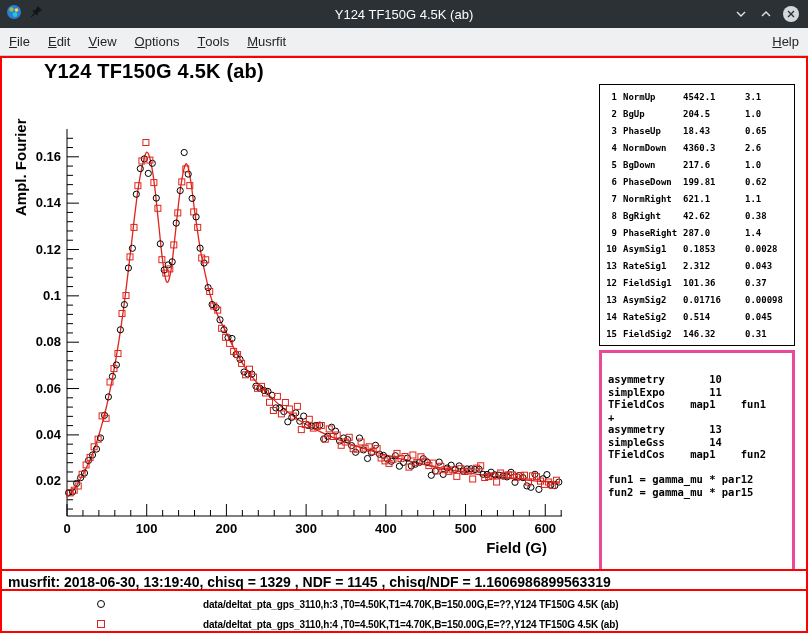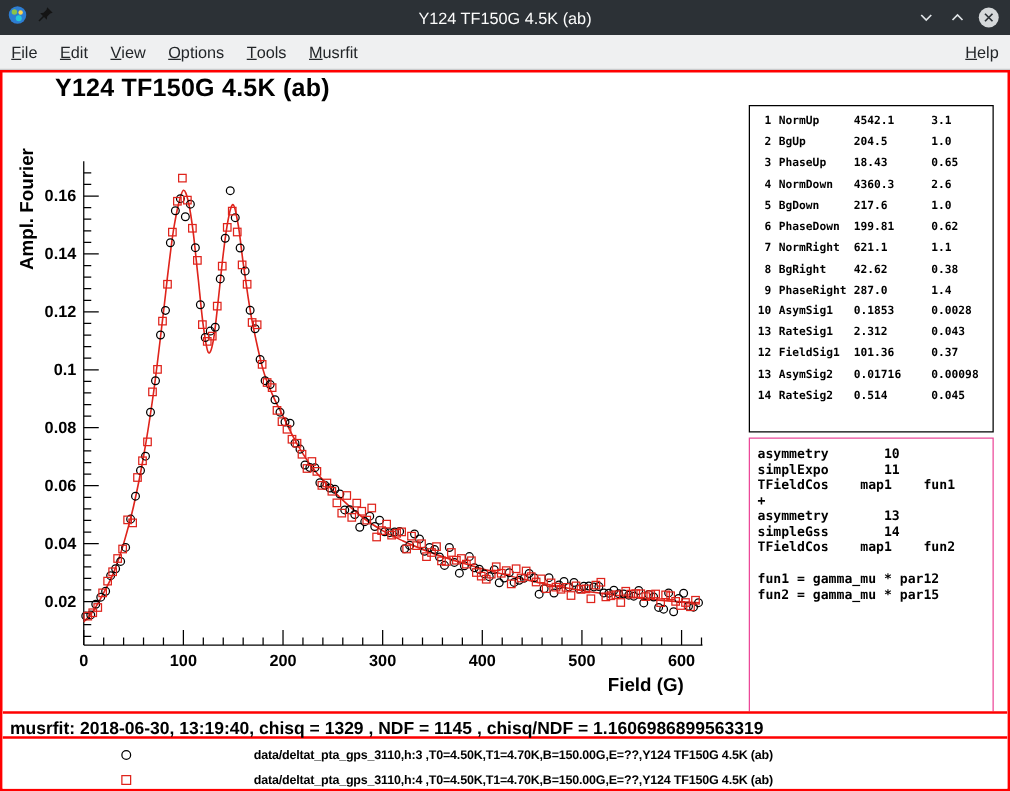--- a/index.html
+++ b/index.html
@@ -28,21 +28,21 @@
   .axis-title{font:bold 15px "Liberation Sans",sans-serif;fill:#000}
 
   
   .param-box{position:absolute;left:597px;top:26px;width:196px;height:262px;border:1px solid #000;box-sizing:border-box;padding:4px 0 0 5px;font:bold 9px "DejaVu Sans Mono",monospace;color:#000}
   .param-row{display:flex;height:16.9px;align-items:center}
   .p-no{width:12px;text-align:right;margin-right:6px}
   .p-name{width:60px}
   .p-val{width:62px}
 
   
-  .theory-box{position:absolute;left:597px;top:292px;width:196px;height:273px;border:1px solid #ec4899;box-sizing:border-box;padding:6px 0 0 6px;font:bold 10.5px "DejaVu Sans Mono",monospace;color:#000}
+  .theory-box{position:absolute;left:597px;top:292px;width:196px;height:273px;border:3px solid #ec4899;box-sizing:border-box;padding:20px 0 0 6px;font:bold 10.5px "DejaVu Sans Mono",monospace;color:#000}
   .theory-line{height:12.5px;white-space:pre}
 
   
   .bottom-pad{position:absolute;left:0;right:0;top:511px;bottom:0;border-top:2px solid #f00;background:#fff}
   .fit-info{height:13px;border-bottom:2px solid #f00;padding:3px 0 2px 6px;font-weight:bold;font-size:14px;color:#000;white-space:nowrap}
   .legend-area{padding-top:3px}
   .legend-row{position:relative;height:20px}
   .legend-marker{position:absolute;left:95px;top:6px;width:8px;height:8px;box-sizing:border-box;border:1px solid #000;background:transparent}
   .legend-marker.circle{border-radius:50%}
   .legend-text{position:absolute;left:201px;top:5px;font-weight:bold;font-size:10px;letter-spacing:-0.15px;white-space:nowrap;color:#000}
@@ -535,20 +535,26 @@
             <span class="p-name">AsymSig2</span>
             <span class="p-val">0.01716</span>
             <span class="p-err">0.00098</span>
           </div>
           <div class="param-row">
             <span class="p-no">14</span>
             <span class="p-name">RateSig2</span>
             <span class="p-val">0.514</span>
             <span class="p-err">0.045</span>
           </div>
+          <div class="param-row">
+            <span class="p-no">15</span>
+            <span class="p-name">FieldSig2</span>
+            <span class="p-val">146.32</span>
+            <span class="p-err">0.31</span>
+          </div>
         </div>
     </div>
 
     <div class="theory-box">
       <div id="theory-lines">
           <div class="theory-line">asymmetry       10</div>
           <div class="theory-line">simplExpo       11</div>
           <div class="theory-line">TFieldCos    map1    fun1</div>
           <div class="theory-line">+</div>
           <div class="theory-line">asymmetry       13</div>

